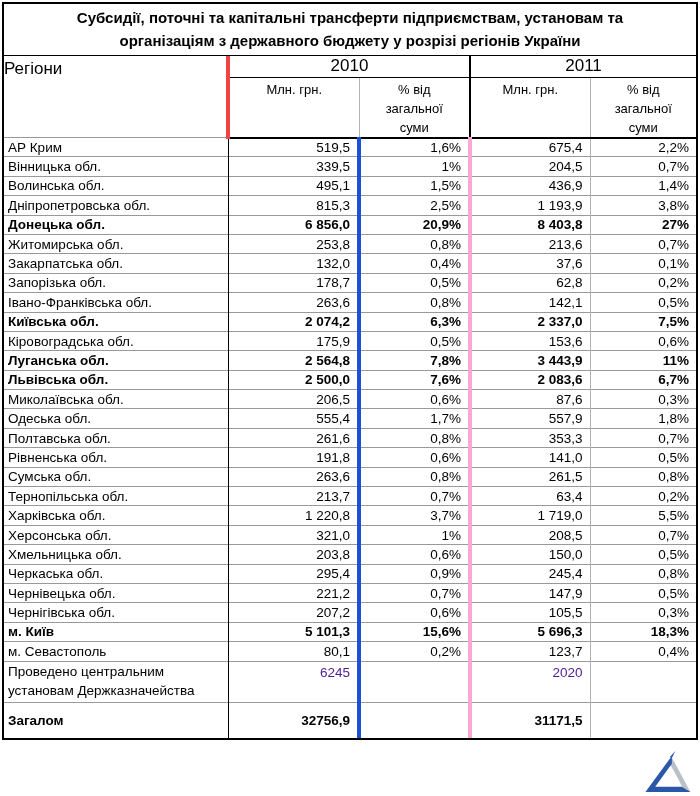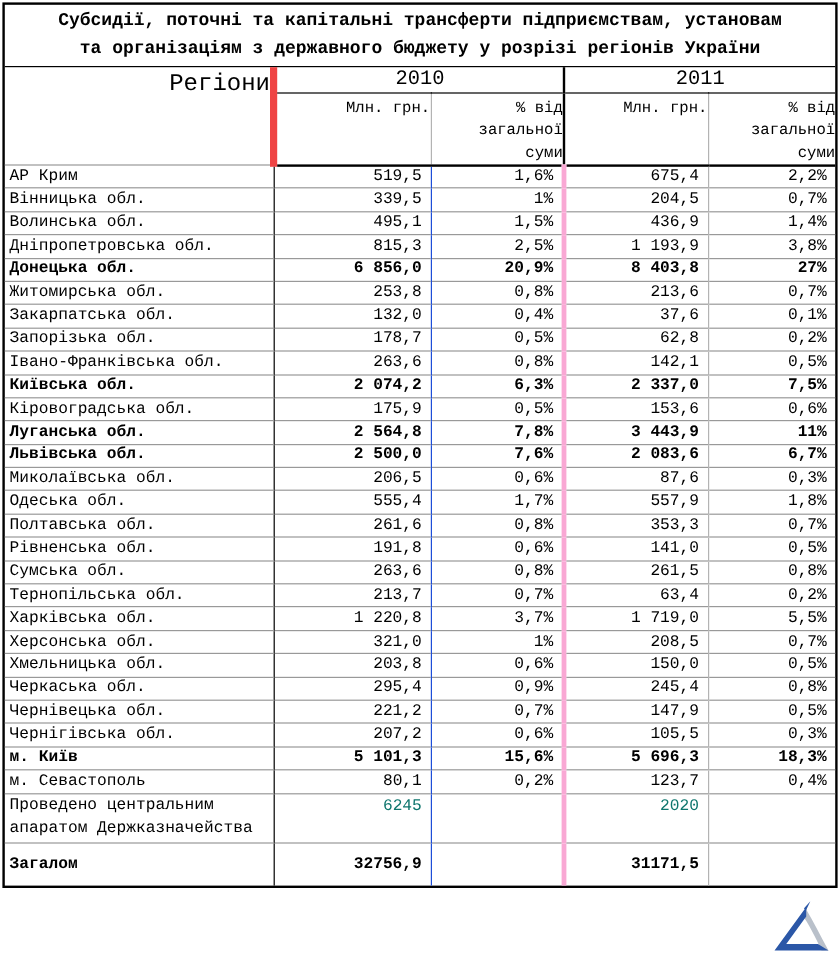--- a/index.html
+++ b/index.html
@@ -2,21 +2,21 @@
 <html><head>
 <meta charset="utf-8">
 <style>
   * { margin: 0; padding: 0; box-sizing: border-box; }
   html, body { background: #ffffff; }
   .page {
     position: relative;
     width: 700px;
     height: 796px;
     background: #ffffff;
-    font-family: Liberation Mono, monospace;
+    font-family: Liberation Sans, sans-serif;
     color: #000;
     overflow: hidden;
   }
   .sheet-box {
     position: absolute;
     left: 2px;
     top: 2px;
     width: 696px;
     border: 2px solid #000;
     background: #fff;
@@ -36,35 +36,35 @@
   }
   col.c0 { width: 224px; }
   col.c1 { width: 131px; }
   col.c2 { width: 111px; }
   col.c3 { width: 120px; }
   col.c4 { width: 106px; }
 
   th { font-weight: 400; }
   th.region-h {
     vertical-align: top;
-    text-align: right;
-    font-size: 20px;
+    text-align: left;
+    font-size: 17px;
     padding-top: 3px;
-    border-right: 6px solid #ef4444;
+    border-right: 4px solid #ef4444;
   }
   th.year-h {
     font-size: 17px;
     text-align: center;
     height: 21px;
     border-bottom: 1px solid #000;
   }
   th.year-2011 { border-left: 2px solid #000; }
   th.sub-h {
     font-size: 13px;
-    text-align: right;
+    text-align: center;
     vertical-align: top;
     height: 59px;
     line-height: 19px;
     padding-top: 2px;
     white-space: pre-line;
     border-bottom: 2px solid #000;
   }
   th.sub-v1 { border-left: 1px solid #000; }
   th.sub-p1 { border-left: 1px solid #b3b3b3; }
   th.sub-v2 { border-left: 2px solid #000; }
@@ -74,27 +74,27 @@
     font-size: 13.5px;
     height: 19.4px;
     line-height: 17px;
     vertical-align: middle;
     border-top: 1px solid #999;
     overflow: hidden;
   }
   td.region { text-align: left; padding-left: 4px; margin-top: 20px; }
   td.num    { text-align: right; padding-right: 7px; }
   td.c-v1 { border-left: 1px solid #000; }
-  td.c-p1 { border-left: 1px solid #1d4ed8; padding-left: 36px; }
+  td.c-p1 { border-left: 4px solid #1d4ed8; padding-left: 36px; }
   td.c-v2 { border-left: 4px solid #f9a8d4; }
   td.c-p2 { border-left: 1px solid #b3b3b3; }
 
   tr.bold-row td { font-weight: 700; }
   tr.treasury-row td { height: 41px; vertical-align: top; line-height: 19px; }
-  tr.treasury-row td.num { color: #0f766e; padding-top: 1px; }
+  tr.treasury-row td.num { color: #4c1d95; padding-top: 1px; }
   tr.total-row td { font-weight: 700; height: 36px; }
 
   .logo {
     position: absolute;
     right: 6px;
     top: 751px;
     width: 58px;
     height: 45px;
   }
 </style>
@@ -313,21 +313,21 @@
             <td class="num c-p2">18,3%</td>
           </tr>
           <tr>
             <td class="region">м. Севастополь</td>
             <td class="num c-v1">80,1</td>
             <td class="num c-p1">0,2%</td>
             <td class="num c-v2">123,7</td>
             <td class="num c-p2">0,4%</td>
           </tr>
           <tr class="treasury-row">
-            <td class="region">Проведено центральним апаратом Держказначейства</td>
+            <td class="region">Проведено центральним установам Держказначейства</td>
             <td class="num c-v1">6245</td>
             <td class="num c-p1"></td>
             <td class="num c-v2">2020</td>
             <td class="num c-p2"></td>
           </tr>
           <tr class="total-row">
             <td class="region">Загалом</td>
             <td class="num c-v1">32756,9</td>
             <td class="num c-p1"></td>
             <td class="num c-v2">31171,5</td>

